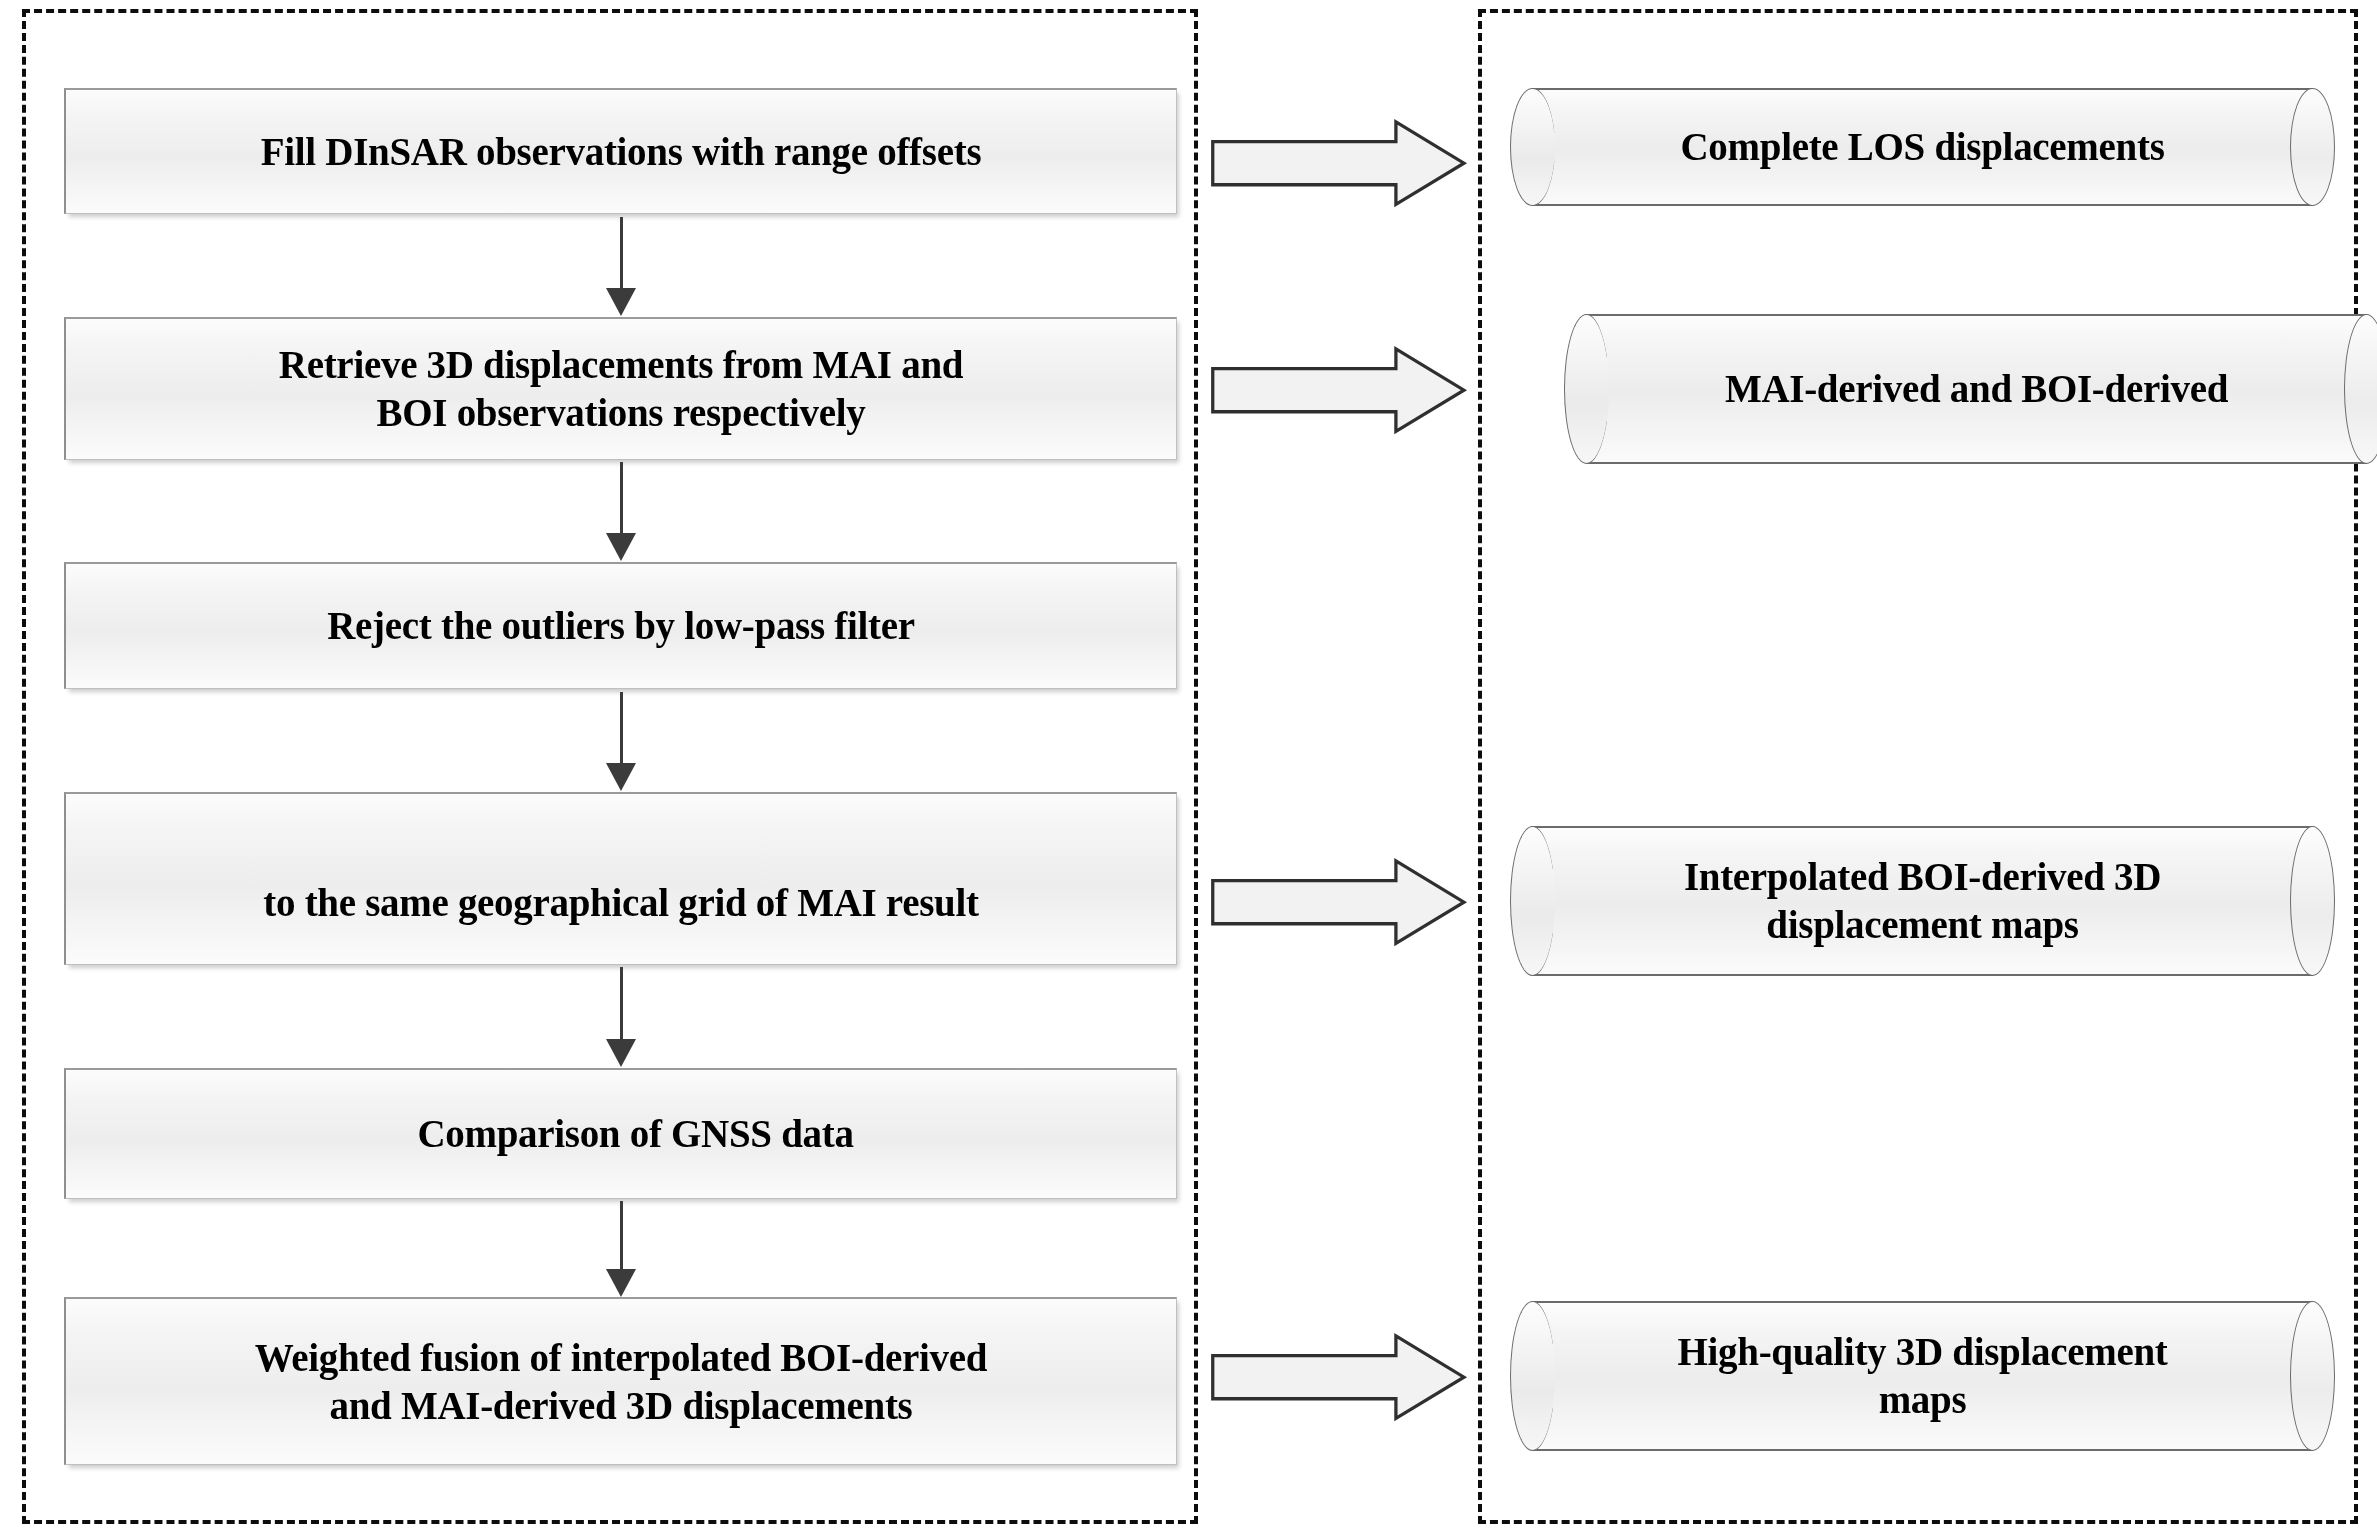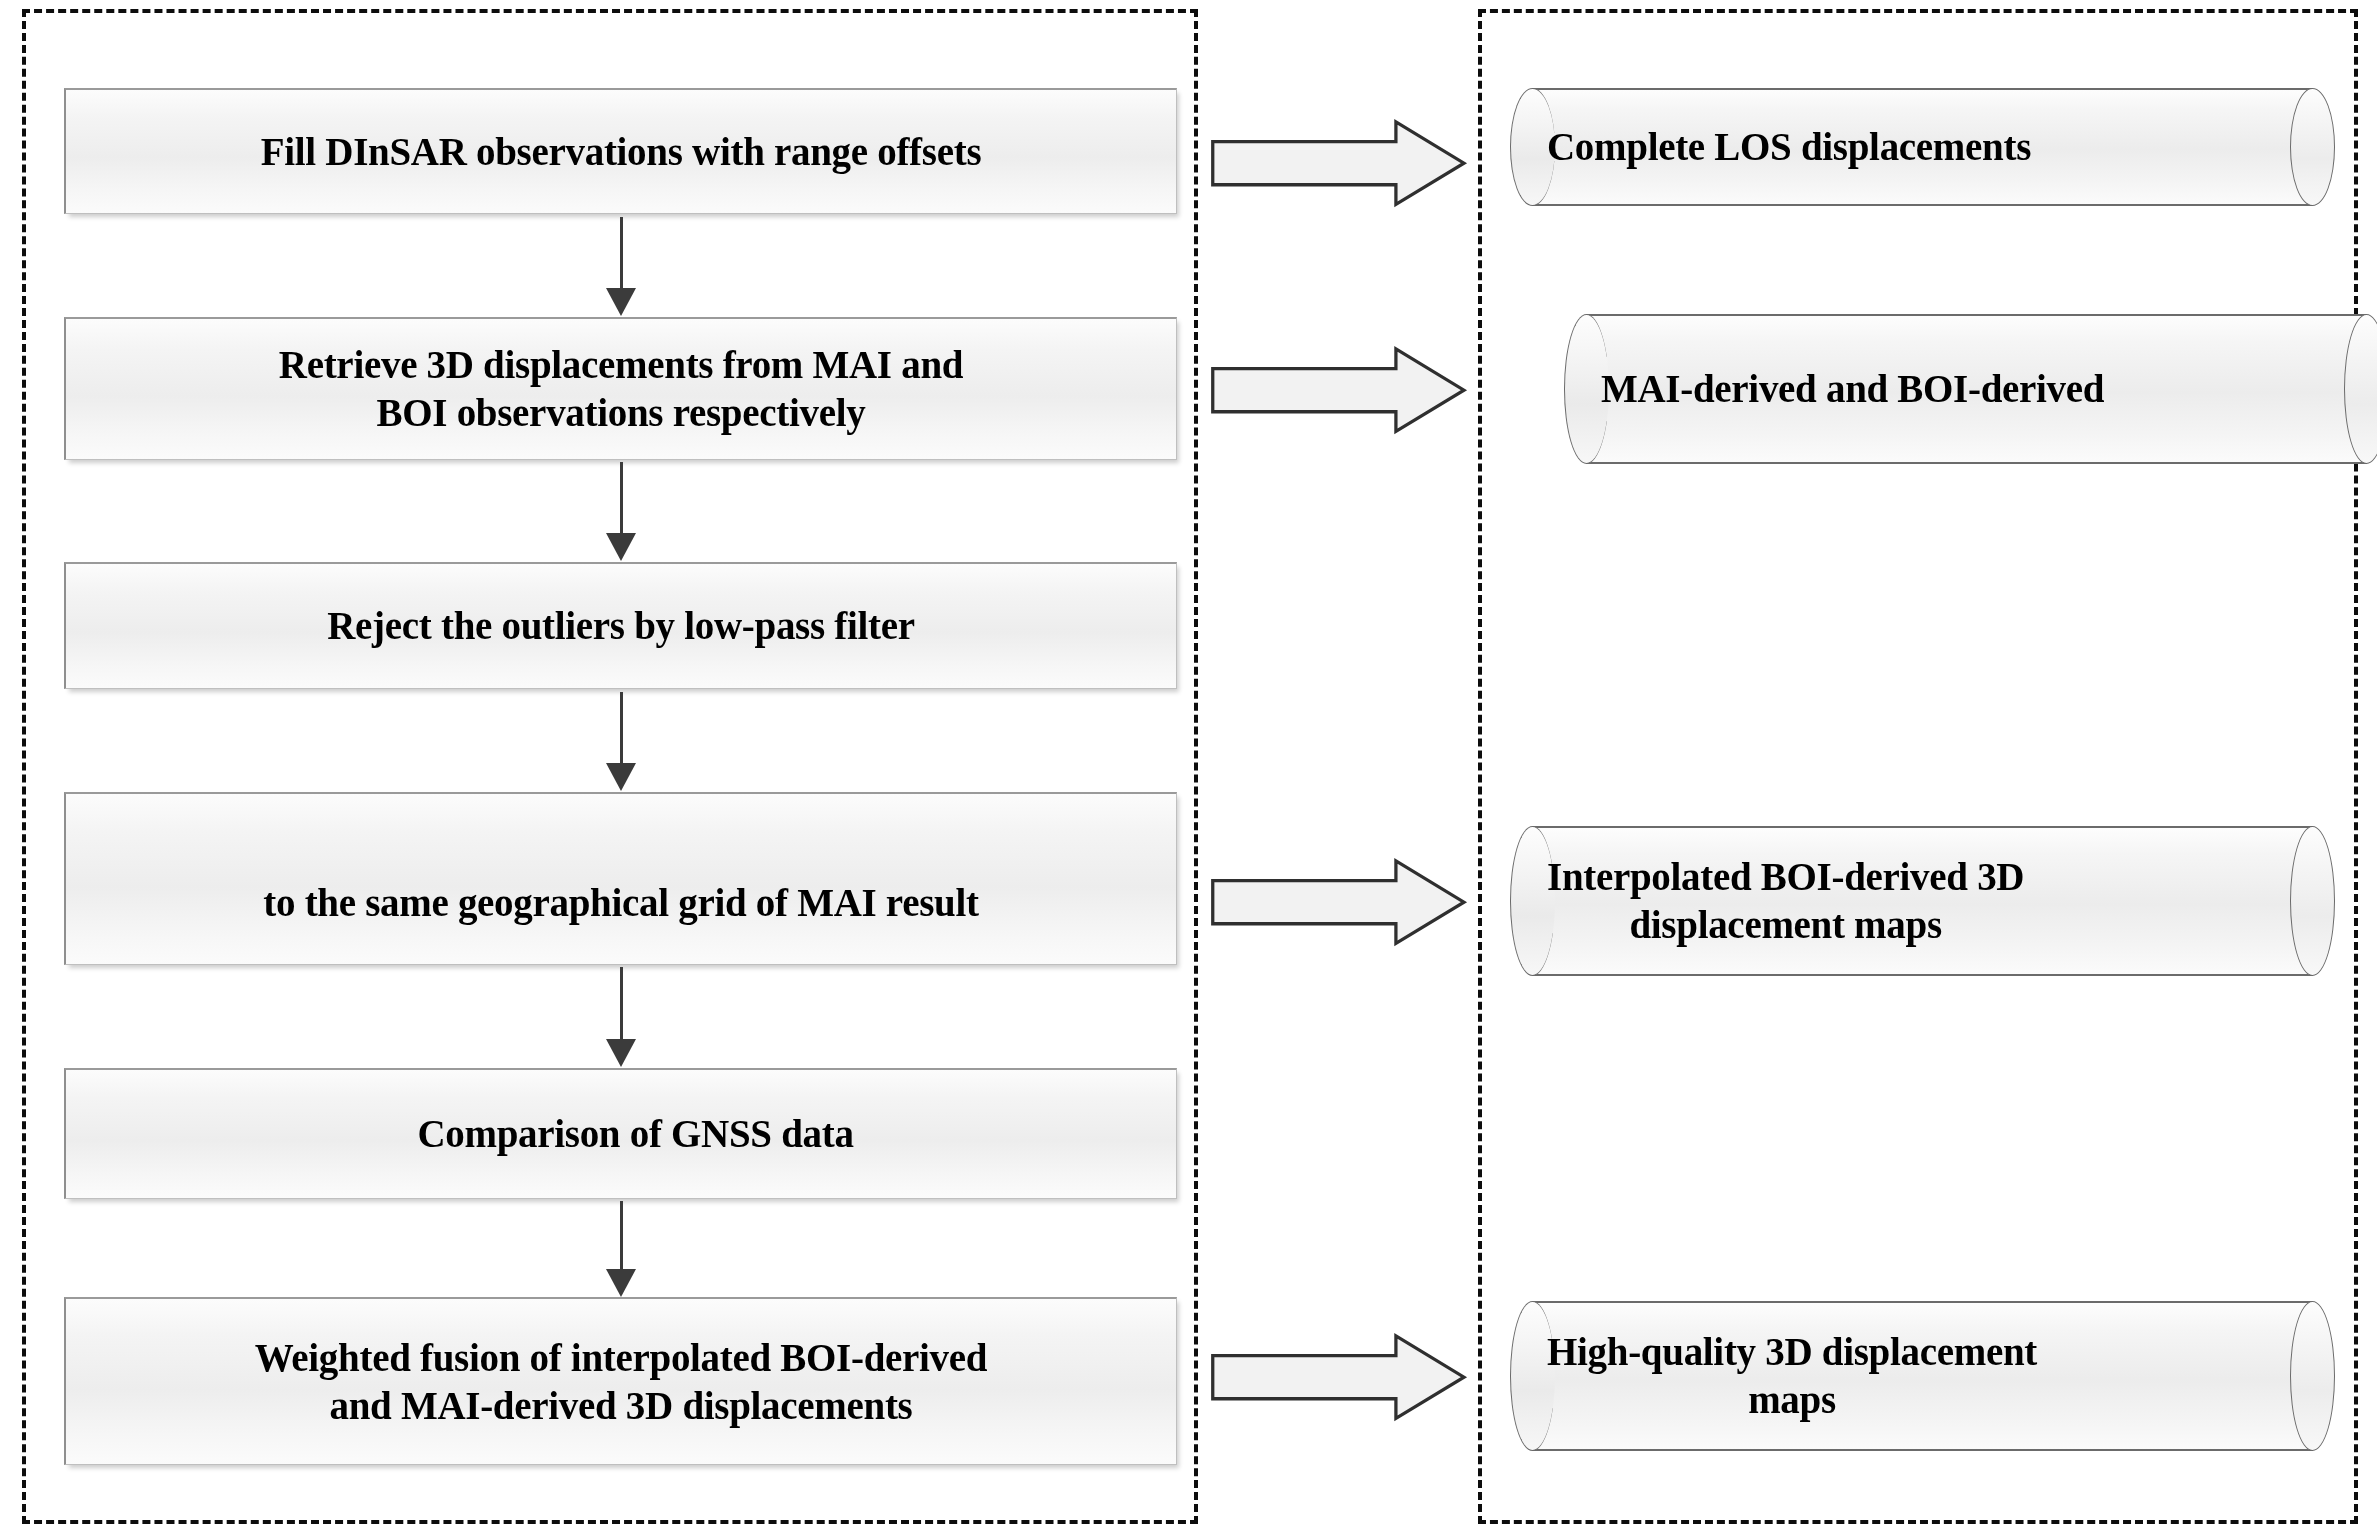--- a/index.html
+++ b/index.html
@@ -134,21 +134,21 @@
     z-index: -1;
   }
   .cyl .label {
     position: absolute;
     left: 37px;
     right: 37px;
     top: 0;
     bottom: 0;
     display: flex;
     align-items: center;
-    justify-content: flex-start;
+    justify-content: center;
     text-align: center;
     font-weight: bold;
     font-size: 39px;
     line-height: 1.22;
     letter-spacing: -0.3px;
     color: #000000;
     z-index: 3;
   }
 
   

